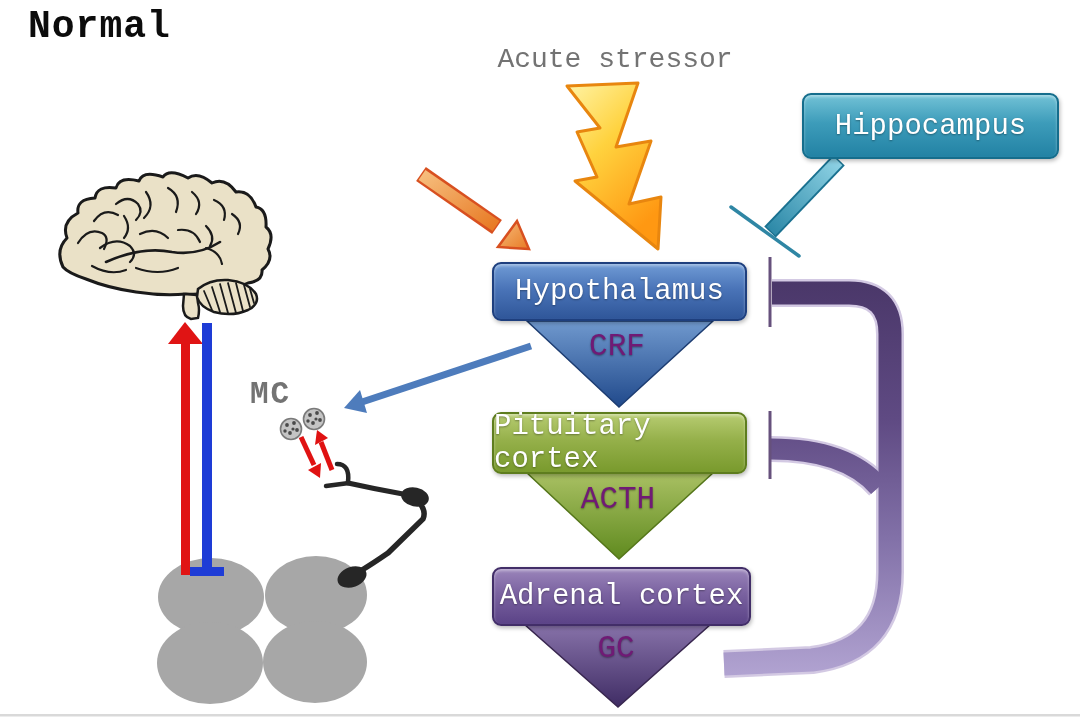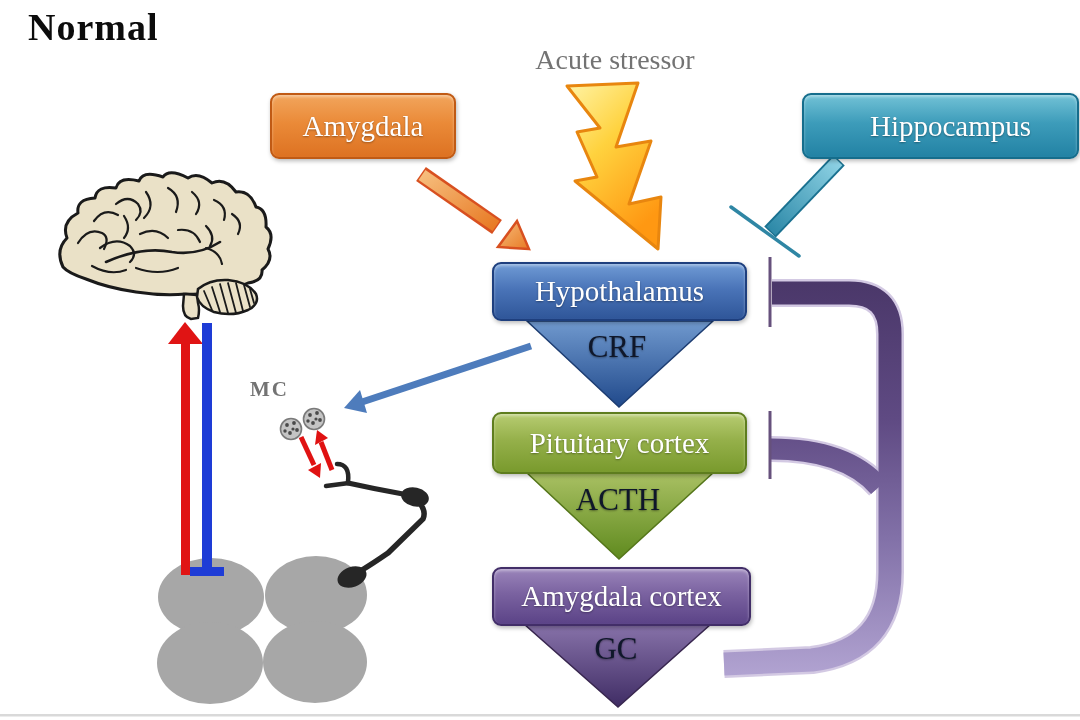--- a/index.html
+++ b/index.html
@@ -1,46 +1,46 @@
 <!DOCTYPE html>
 <html><head>
 <meta charset="utf-8">
 <style>
   html,body{margin:0;padding:0;background:#fff;}
   #stage{
     position:relative; width:1080px; height:720px; overflow:hidden;
-    background:#ffffff; font-family:Liberation Serif, serif;
+    background:#ffffff; font-family:Liberation Mono, monospace;
   }
   #diagram-svg{position:absolute; left:0; top:0; width:1080px; height:720px;}
   .abs{position:absolute;}
   #page-title{
     left:28px; top:4px; color:#0c0c0c; font-size:38px; font-weight:800;
     line-height:1.22; letter-spacing:1px;
   }
   .plain-label{color:#737373;}
   #acute-stressor{left:490px; top:44px; width:250px; text-align:center; font-size:28px;}
-  #mc-label{left:250px; top:377px; font-size:21px; font-weight:600; letter-spacing:2px;}
+  #mc-label{left:250px; top:377px; font-size:31px; font-weight:600; letter-spacing:2px;}
   .node{
     position:absolute; display:flex; align-items:center; justify-content:center;
     color:#fff; border-radius:9px; font-size:29px;
     text-shadow:0 1px 2px rgba(0,0,0,.35);
     box-shadow:1px 2px 4px rgba(0,0,0,.28), inset 0 2px 3px rgba(255,255,255,.4);
   }
   #box-amygdala   {left:270px; top:93px;  width:182px; height:62px;
     background:linear-gradient(180deg,#f2a55c 0%,#ea8a38 45%,#dd7222 100%); border:2px solid #c05a14;}
   #box-hippocampus{left:802px; top:93px;  width:253px; height:62px;
-    background:linear-gradient(180deg,#72c2d6 0%,#3d9cba 45%,#2282a4 100%); border:2px solid #156d8c;padding-left:20px;}
+    background:linear-gradient(180deg,#72c2d6 0%,#3d9cba 45%,#2282a4 100%); border:2px solid #156d8c;}
   #box-hypothalamus{left:492px; top:262px; width:251px; height:55px;
     background:linear-gradient(180deg,#6f9bd5 0%,#4a74b8 45%,#2f5699 100%); border:2px solid #1e3f7e;}
   #box-pituitary  {left:492px; top:412px; width:251px; height:58px;
     background:linear-gradient(180deg,#b7cc71 0%,#95b04a 45%,#799a2d 100%); border:2px solid #5e7d1e;}
   #box-adrenal    {left:492px; top:567px; width:255px; height:55px;
     background:linear-gradient(180deg,#9a84ba 0%,#7a62a0 45%,#5b4387 100%); border:2px solid #422e68;}
   .hormone{
-    position:absolute; color:#0f172a; font-size:31px; text-align:center;
+    position:absolute; color:#701a75; font-size:31px; text-align:center;
     text-shadow:0 1px 2px rgba(0,0,0,.4);
   }
   #crf-label {left:556px; top:329px; width:122px;}
   #acth-label{left:548px; top:482px; width:140px;}
   #gc-label  {left:556px; top:631px; width:120px;}
 </style>
 </head>
 <body>
 
 <div id="stage">
@@ -221,33 +221,30 @@
   </svg>
 
   <div class="abs" id="page-title">
     <div>Normal</div>
   </div>
 
   <div class="abs plain-label" id="acute-stressor">Acute stressor</div>
 
   <div class="abs plain-label" id="mc-label">MC</div>
 
-  <div class="node" id="box-amygdala">
-    <span>Amygdala</span>
-  </div>
   <div class="node" id="box-hippocampus">
     <span>Hippocampus</span>
   </div>
   <div class="node" id="box-hypothalamus">
     <span>Hypothalamus</span>
   </div>
   <div class="node" id="box-pituitary">
     <span>Pituitary cortex</span>
   </div>
   <div class="node" id="box-adrenal">
-    <span>Amygdala cortex</span>
+    <span>Adrenal cortex</span>
   </div>
 
   <div class="hormone" id="crf-label">CRF</div>
   <div class="hormone" id="acth-label">ACTH</div>
   <div class="hormone" id="gc-label">GC</div>
 
 </div>
 
 </body></html>

